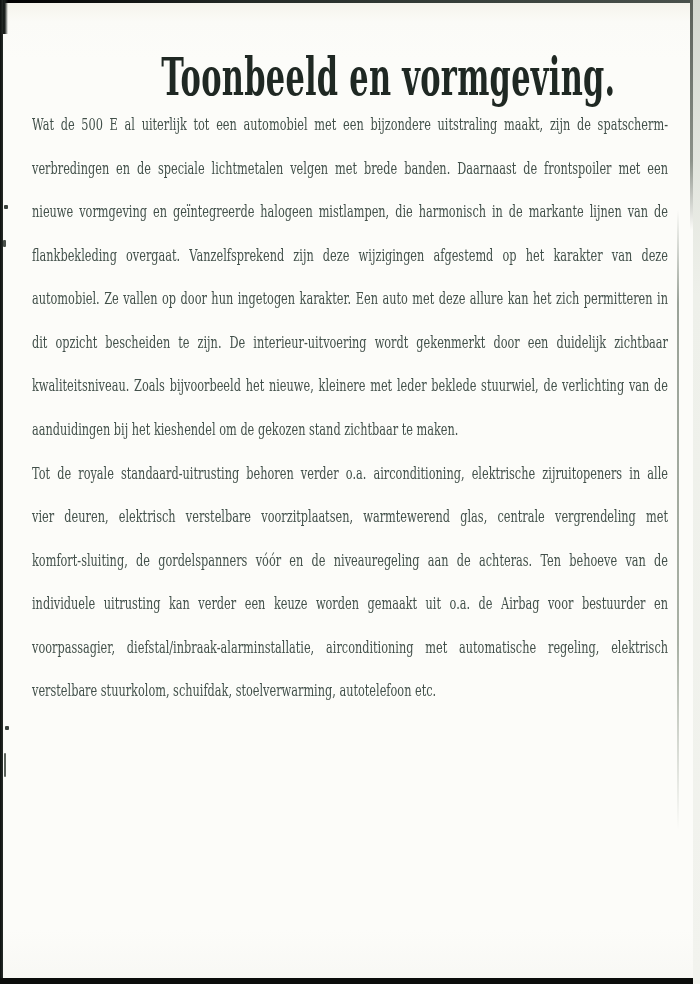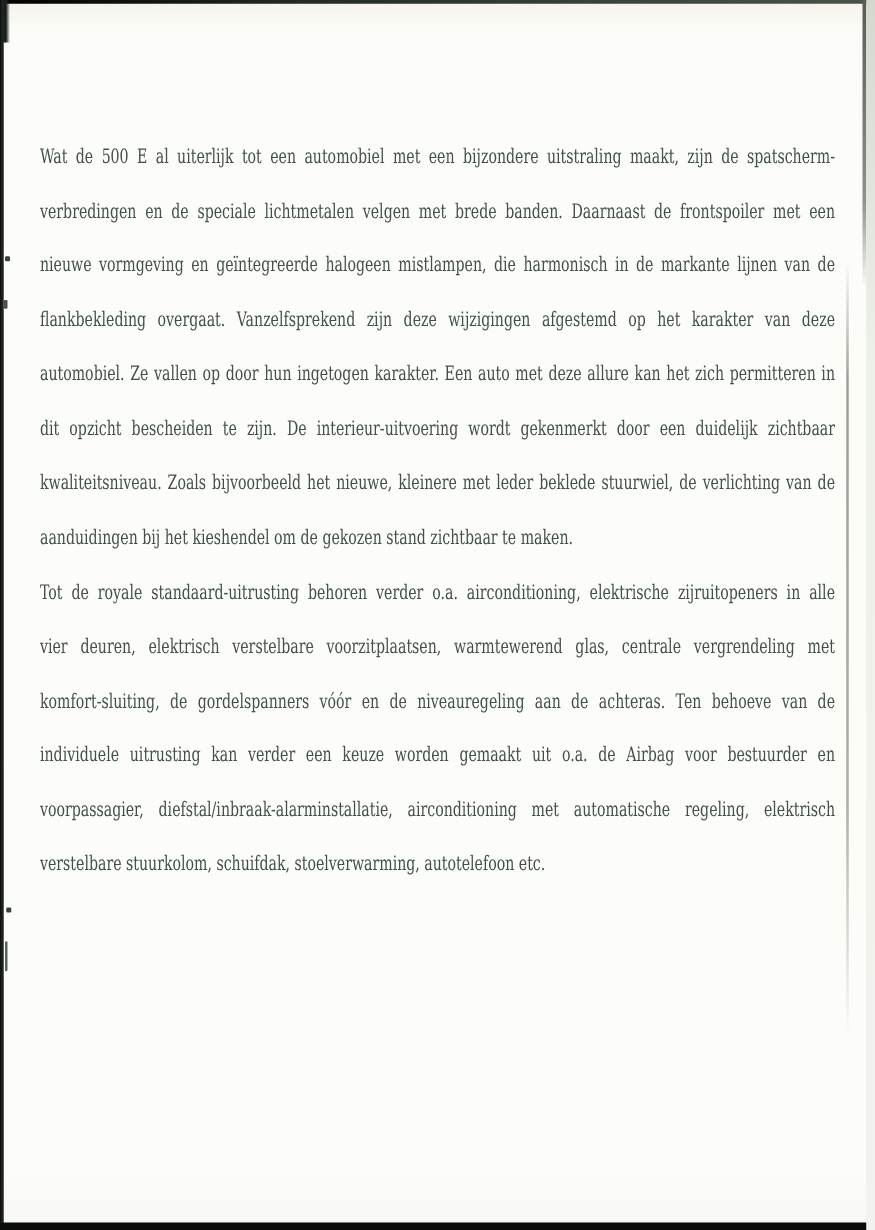--- a/index.html
+++ b/index.html
@@ -104,20 +104,23 @@
   <div class="edge-left"></div>
   <div class="edge-bottom"></div>
   <div class="edge-right-top"></div>
   <div class="edge-right-mid"></div>
   <div class="edge-right-strip"></div>
   <div class="speck speck-1"></div>
   <div class="speck speck-2"></div>
   <div class="speck speck-3"></div>
   <div class="scratch-1"></div>
 
+  <div class="title-row">
+    <span class="title-inner">Toonbeeld en vormgeving.</span>
+  </div>
 
   <div class="bodytext">
     <div class="line">Wat de 500 E al uiterlijk tot een automobiel met een bijzondere uitstraling maakt, zijn de spatscherm-</div>
     <div class="line">verbredingen en de speciale lichtmetalen velgen met brede banden. Daarnaast de frontspoiler met een</div>
     <div class="line">nieuwe vormgeving en geïntegreerde halogeen mistlampen, die harmonisch in de markante lijnen van de</div>
     <div class="line">flankbekleding overgaat. Vanzelfsprekend zijn deze wijzigingen afgestemd op het karakter van deze</div>
     <div class="line">automobiel. Ze vallen op door hun ingetogen karakter. Een auto met deze allure kan het zich permitteren in</div>
     <div class="line">dit opzicht bescheiden te zijn. De interieur-uitvoering wordt gekenmerkt door een duidelijk zichtbaar</div>
     <div class="line">kwaliteitsniveau. Zoals bijvoorbeeld het nieuwe, kleinere met leder beklede stuurwiel, de verlichting van de</div>
     <div class="line para-end">aanduidingen bij het kieshendel om de gekozen stand zichtbaar te maken.</div>

